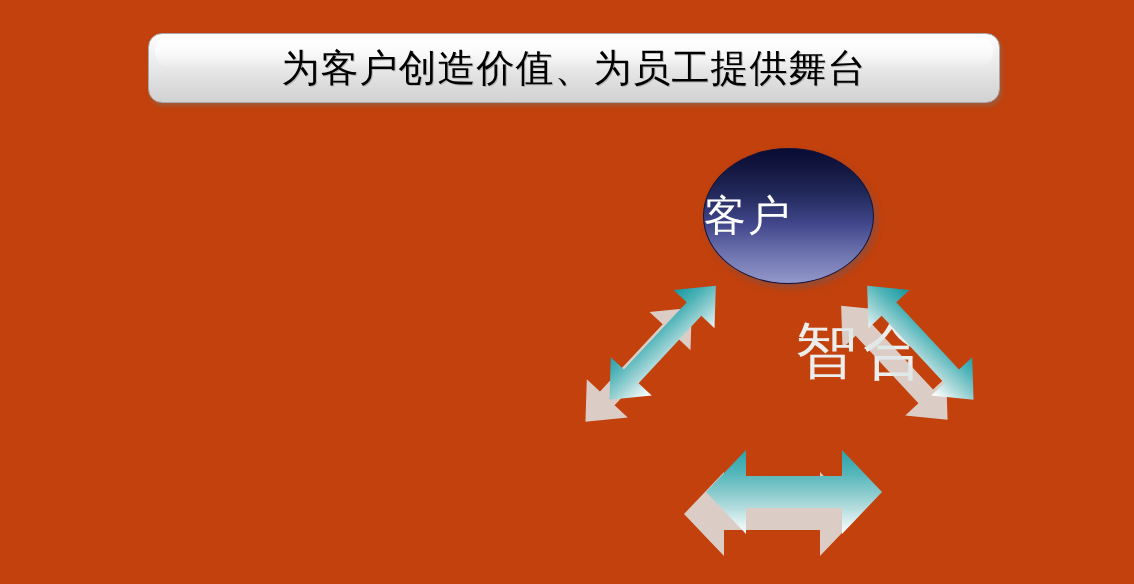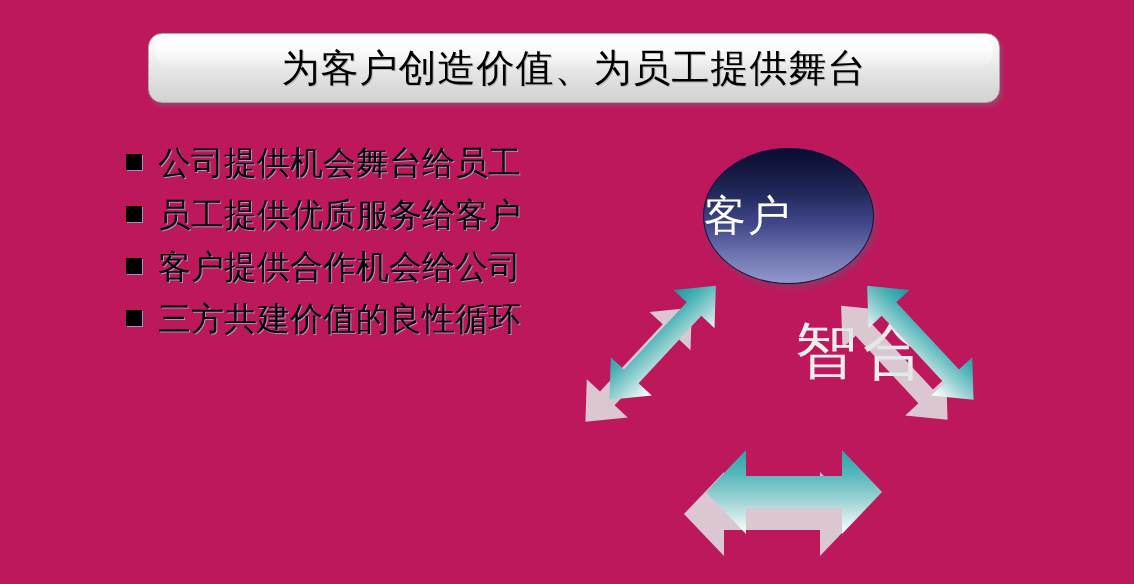--- a/index.html
+++ b/index.html
@@ -12,21 +12,21 @@
     height: 584px;
     position: relative;
     overflow: hidden;
     font-family: "DejaVu Sans", "Liberation Sans", sans-serif;
   }
 
   
   #slide {
     position: absolute;
     inset: 0;
-    background: #be185d;
+    background: #c2410c;
   }
 
   
   #title-banner {
     position: absolute;
     left: 148px;
     top: 33px;
     width: 852px;
     height: 70px;
     border-radius: 14px;
@@ -162,43 +162,20 @@
 </style>
 </head>
 <body>
 
 <div id="slide">
 
   <div id="title-banner">
     <div id="title-text">为客户创造价值、为员工提供舞台</div>
   </div>
 
-  <div id="bullet-list">
-
-    <div class="bullet-row">
-      <span class="bullet-marker"></span>
-      <span class="bullet-label">公司提供机会舞台给员工</span>
-    </div>
-
-    <div class="bullet-row">
-      <span class="bullet-marker"></span>
-      <span class="bullet-label">员工提供优质服务给客户</span>
-    </div>
-
-    <div class="bullet-row">
-      <span class="bullet-marker"></span>
-      <span class="bullet-label">客户提供合作机会给公司</span>
-    </div>
-
-    <div class="bullet-row">
-      <span class="bullet-marker"></span>
-      <span class="bullet-label">三方共建价值的良性循环</span>
-    </div>
-
-  </div>
 
   <div id="cycle-diagram">
 
     <div id="watermark">智合</div>
 
     <div class="arrow-wrap" style="left:118px; top:140px;">
       <svg width="180" height="175" viewBox="0 0 180 175">
         <defs>
           <linearGradient id="gradDiagL" x1="0.55" y1="0" x2="0.35" y2="1">
             <stop offset="0%" stop-color="#1d9aa3"></stop>

